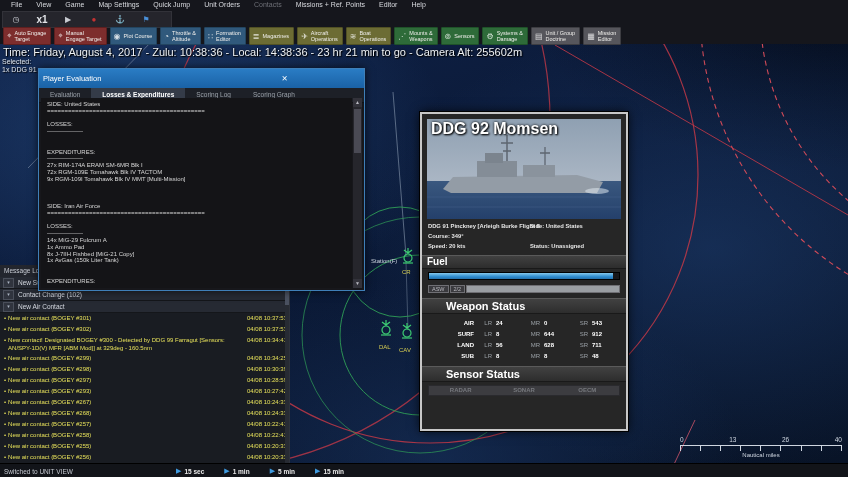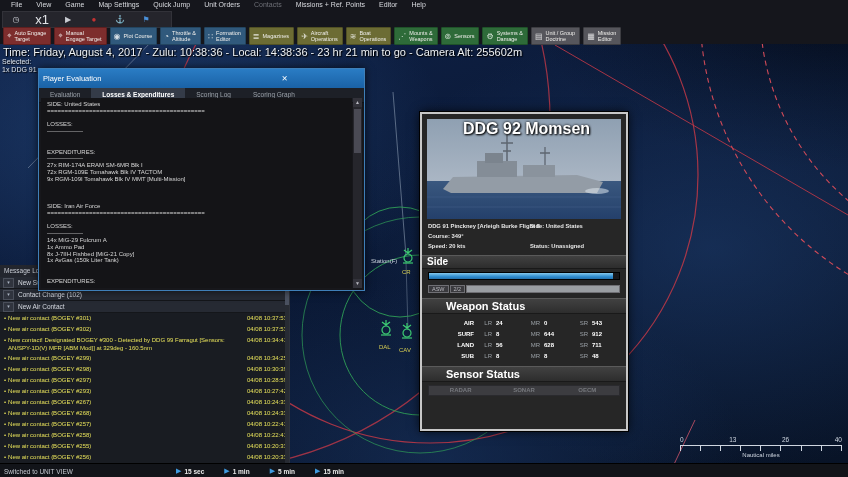--- a/index.html
+++ b/index.html
@@ -29,21 +29,21 @@
   
   .chrome{position:absolute;left:0;top:0;width:848px;height:44px;background:#15161c;z-index:6;}
   .menubar{display:flex;height:10px;align-items:center;padding-left:4px;}
   .mi{font-size:7px;line-height:10px;color:#d8dadf;padding:0 7px;cursor:default;}
   .mi.dim{color:#6e7077;}
   .iconrow{position:absolute;left:2px;top:11px;width:168px;height:15px;background:#25252c;
            display:flex;align-items:center;border:1px solid #323239;}
   .qi{width:26px;text-align:center;font-size:8px;line-height:13px;color:#c9ccd2;}
   .qi.red{color:#c23232;}
   .qi.blue{color:#4a90d9;}
-  .qi.txt{font-size:13px;color:#e2e4e8;}
+  .qi.txt{font-size:10px;color:#e2e4e8;font-weight:bold;}
   .toolbar{position:absolute;left:3px;top:27px;height:17px;display:flex;gap:3px;}
   .tb{height:16px;display:flex;align-items:center;padding:0 4px 0 3px;border-radius:1px;cursor:default;}
   .tb .tb-icon{font-size:8px;margin-right:3px;color:rgba(255,255,255,.8);}
   .tb .tb-lines{display:flex;flex-direction:column;justify-content:center;}
   .tb .tb-lines span{font-size:5.5px;line-height:6px;color:#f0efec;white-space:nowrap;}
   .tb.red{background:#7d2d2d;border:1px solid #5e1f1f;}
   .tb.blue{background:#30597c;border:1px solid #234560;}
   .tb.olive{background:#6c6c34;border:1px solid#515124;}
   .tb.green{background:#2e6b39;border:1px solid #1f5229;}
   .tb.gray{background:#56565c;border:1px solid #3d3d42;}
@@ -81,21 +81,21 @@
   .eval-scroll{position:absolute;right:2px;top:29px;bottom:2px;width:9px;background:#26262c;}
   .eval-arrow{position:absolute;left:0;width:9px;height:9px;color:#b8b8c0;font-size:5px;line-height:9px;text-align:center;background:#32323a;}
   .eval-arrow.up{top:0;}
   .eval-arrow.down{bottom:0;}
   .eval-thumb{position:absolute;left:1px;top:11px;width:7px;height:44px;background:#4a4a54;}
   
   .unitpanel{position:absolute;left:420px;top:112px;width:204px;height:315px;background:#262626;
              border:2px solid #c8c8c8;outline:1px solid #000;box-shadow:0 0 10px rgba(0,0,0,.8);z-index:4;}
   .photo{position:relative;margin:5px 5px 0 5px;height:100px;overflow:hidden;background:#30507c;}
   .unit-title{position:absolute;left:4px;top:1px;font-size:16px;font-weight:bold;color:#fff;
-              text-shadow:1px 1px 2px #000,0 0 3px #000;z-index:2;margin-left:32px;}
+              text-shadow:1px 1px 2px #000,0 0 3px #000;z-index:2;}
   .infoblock{position:relative;padding:4px 6px 2px 6px;height:30px;}
   .inforow{position:relative;height:10px;}
   .inforow .l{position:absolute;left:0;font-size:5.8px;font-weight:bold;color:#e6e6e6;white-space:nowrap;}
   .inforow .r{position:absolute;left:102px;font-size:5.8px;font-weight:bold;color:#e6e6e6;white-space:nowrap;}
   .sechdr{background:linear-gradient(#414141,#2d2d2d);border-top:1px solid #5a5a5a;border-bottom:1px solid #191919;
           color:#fff;font-weight:bold;font-size:10px;line-height:12px;padding:0 5px;}
   .sechdr.big{font-size:11px;line-height:14px;padding-left:24px;}
   .fuelbar-track{margin:3px 6px 5px 6px;height:6px;background:#17171a;border:1px solid #000;}
   .fuelbar-fill{width:97%;height:100%;background:linear-gradient(#85c8ec,#2f8dd0 60%,#2470ab);}
   .airops-row{display:flex;align-items:stretch;margin:2px 6px 5px 6px;height:8px;}
@@ -493,21 +493,21 @@
         <span class="r">Side: United States</span>
       </div>
       <div class="inforow">
         <span class="l">Course: 349°</span>
       </div>
       <div class="inforow">
         <span class="l">Speed: 20 kts</span>
         <span class="r">Status: Unassigned</span>
       </div>
     </div>
-    <div class="sechdr">Side</div>
+    <div class="sechdr">Fuel</div>
     <div class="fuelbar-track">
       <div class="fuelbar-fill"></div>
     </div>
     <div class="airops-row">
       <span class="ao-chip">ASW</span>
       <span class="ao-chip">2/2</span>
       <span class="ao-track"></span>
     </div>
     <div class="sechdr big">Weapon Status</div>
     <div class="wrows">

